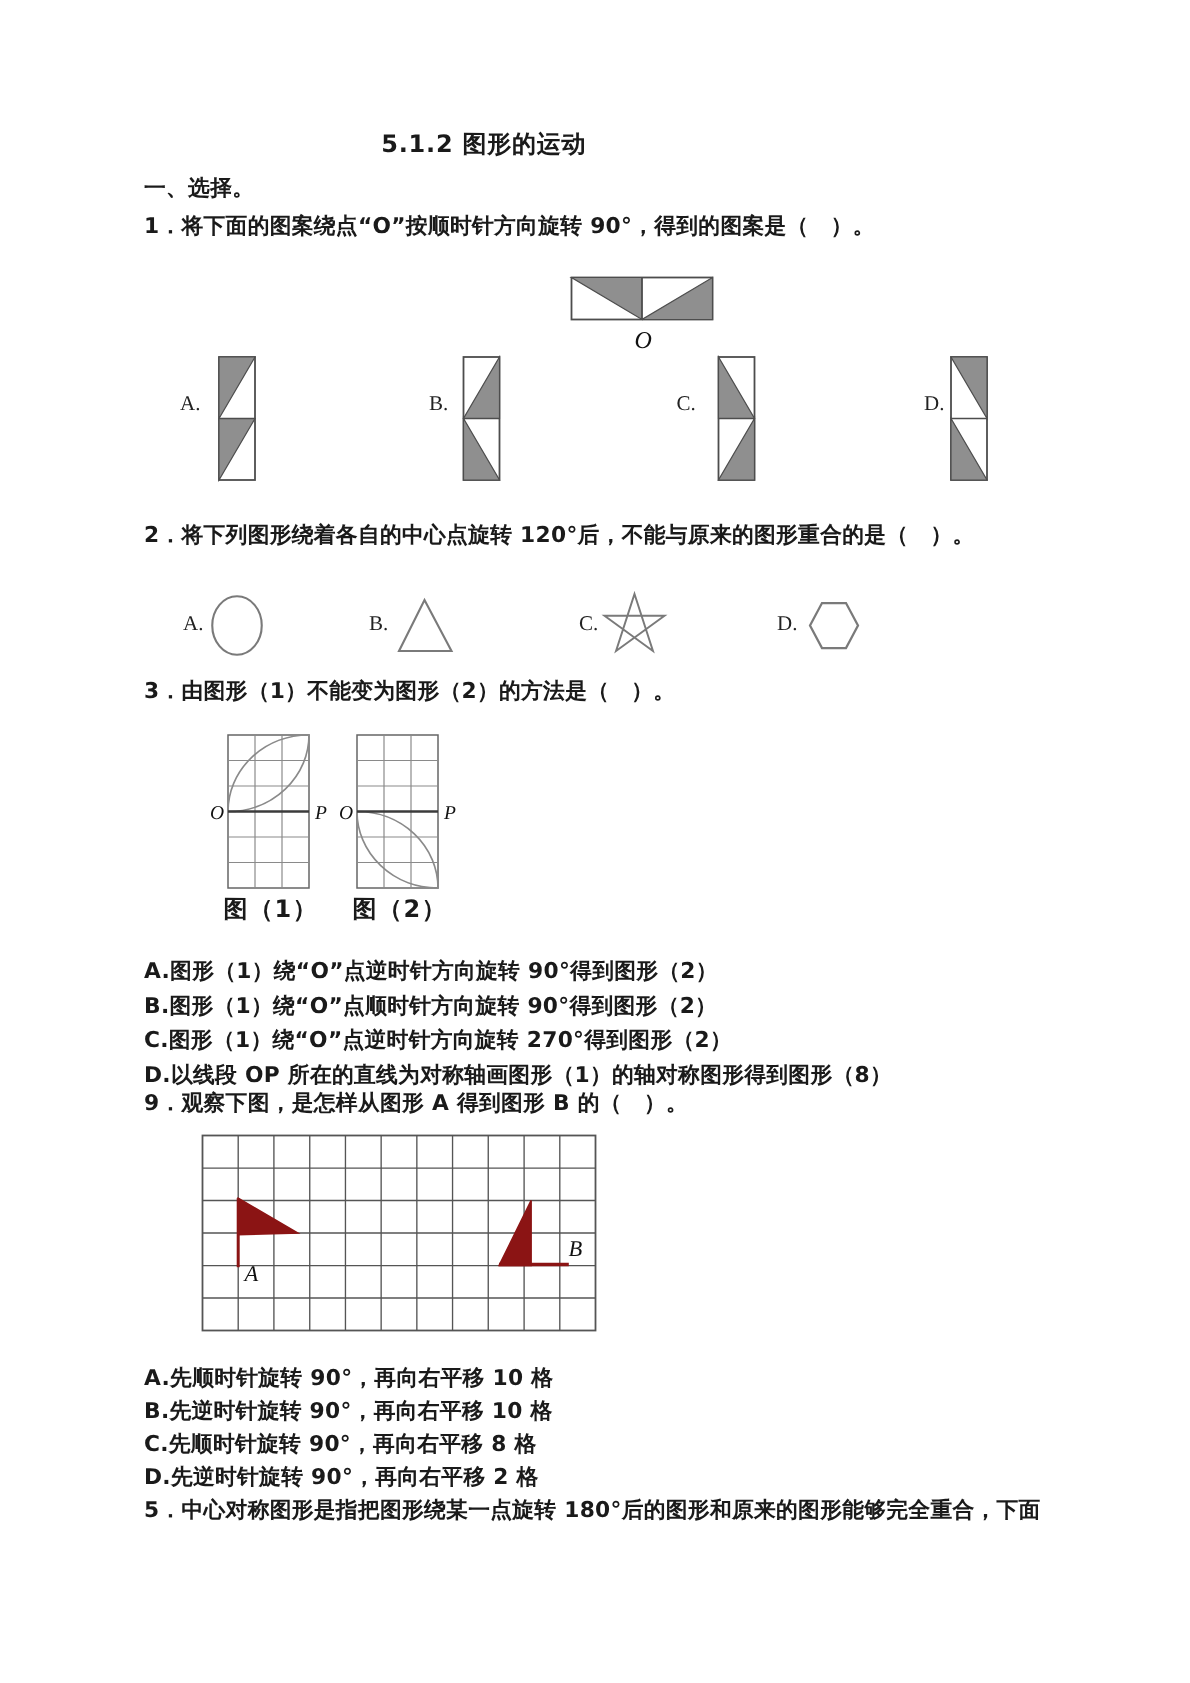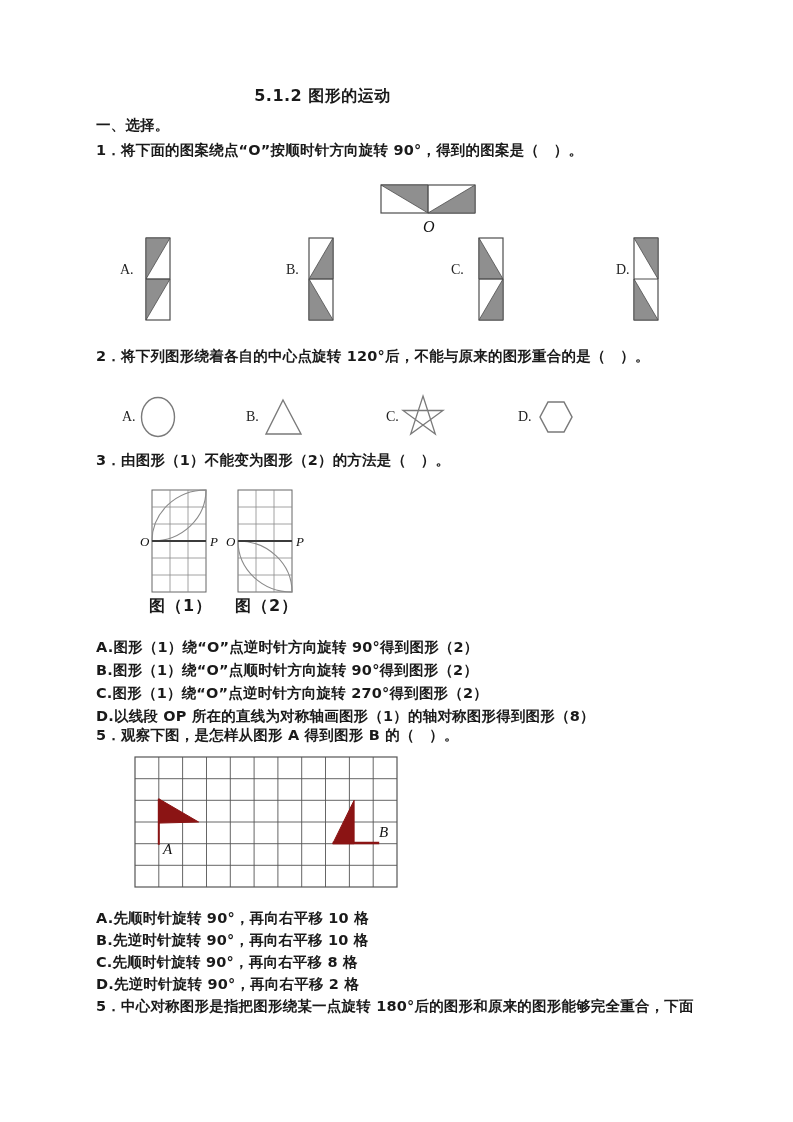--- a/index.html
+++ b/index.html
@@ -125,21 +125,21 @@
   <text x="162" y="62" class="oplbl" font-size="13" fill="#111">P</text>
 </svg>
 <span class="abs figcap" style="left:149px;top:596px;">图（1）</span>
 <span class="abs figcap" style="left:235px;top:596px;">图（2）</span>
 
 <div class="abs tline" style="left:96px;top:638px;">A.图形（1）绕“O”点逆时针方向旋转 90°得到图形（2）</div>
 <div class="abs tline" style="left:96px;top:661px;">B.图形（1）绕“O”点顺时针方向旋转 90°得到图形（2）</div>
 <div class="abs tline" style="left:96px;top:684px;">C.图形（1）绕“O”点逆时针方向旋转 270°得到图形（2）</div>
 <div class="abs tline" style="left:96px;top:707px;">D.以线段 OP 所在的直线为对称轴画图形（1）的轴对称图形得到图形（8）</div>
 
-<div class="abs tline" style="left:96px;top:726px;">5．观察下图，是怎样从图形 A 得到图形 B 的（　）。</div>
+<div class="abs tline" style="left:96px;top:726px;">9．观察下图，是怎样从图形 A 得到图形 B 的（　）。</div>
 
 <svg class="abs" style="left:134px;top:756px;" width="268" height="136">
   <g stroke="#555" stroke-width="0.9" fill="none">
     <rect x="1" y="1" width="262" height="130" stroke-width="1.2"></rect>
     <line x1="24.8" y1="1" x2="24.8" y2="131"></line>
       <line x1="48.6" y1="1" x2="48.6" y2="131"></line>
     <line x1="72.5" y1="1" x2="72.5" y2="131"></line>
       <line x1="96.3" y1="1" x2="96.3" y2="131"></line>
     <line x1="120.1" y1="1" x2="120.1" y2="131"></line>
       <line x1="143.9" y1="1" x2="143.9" y2="131"></line>

